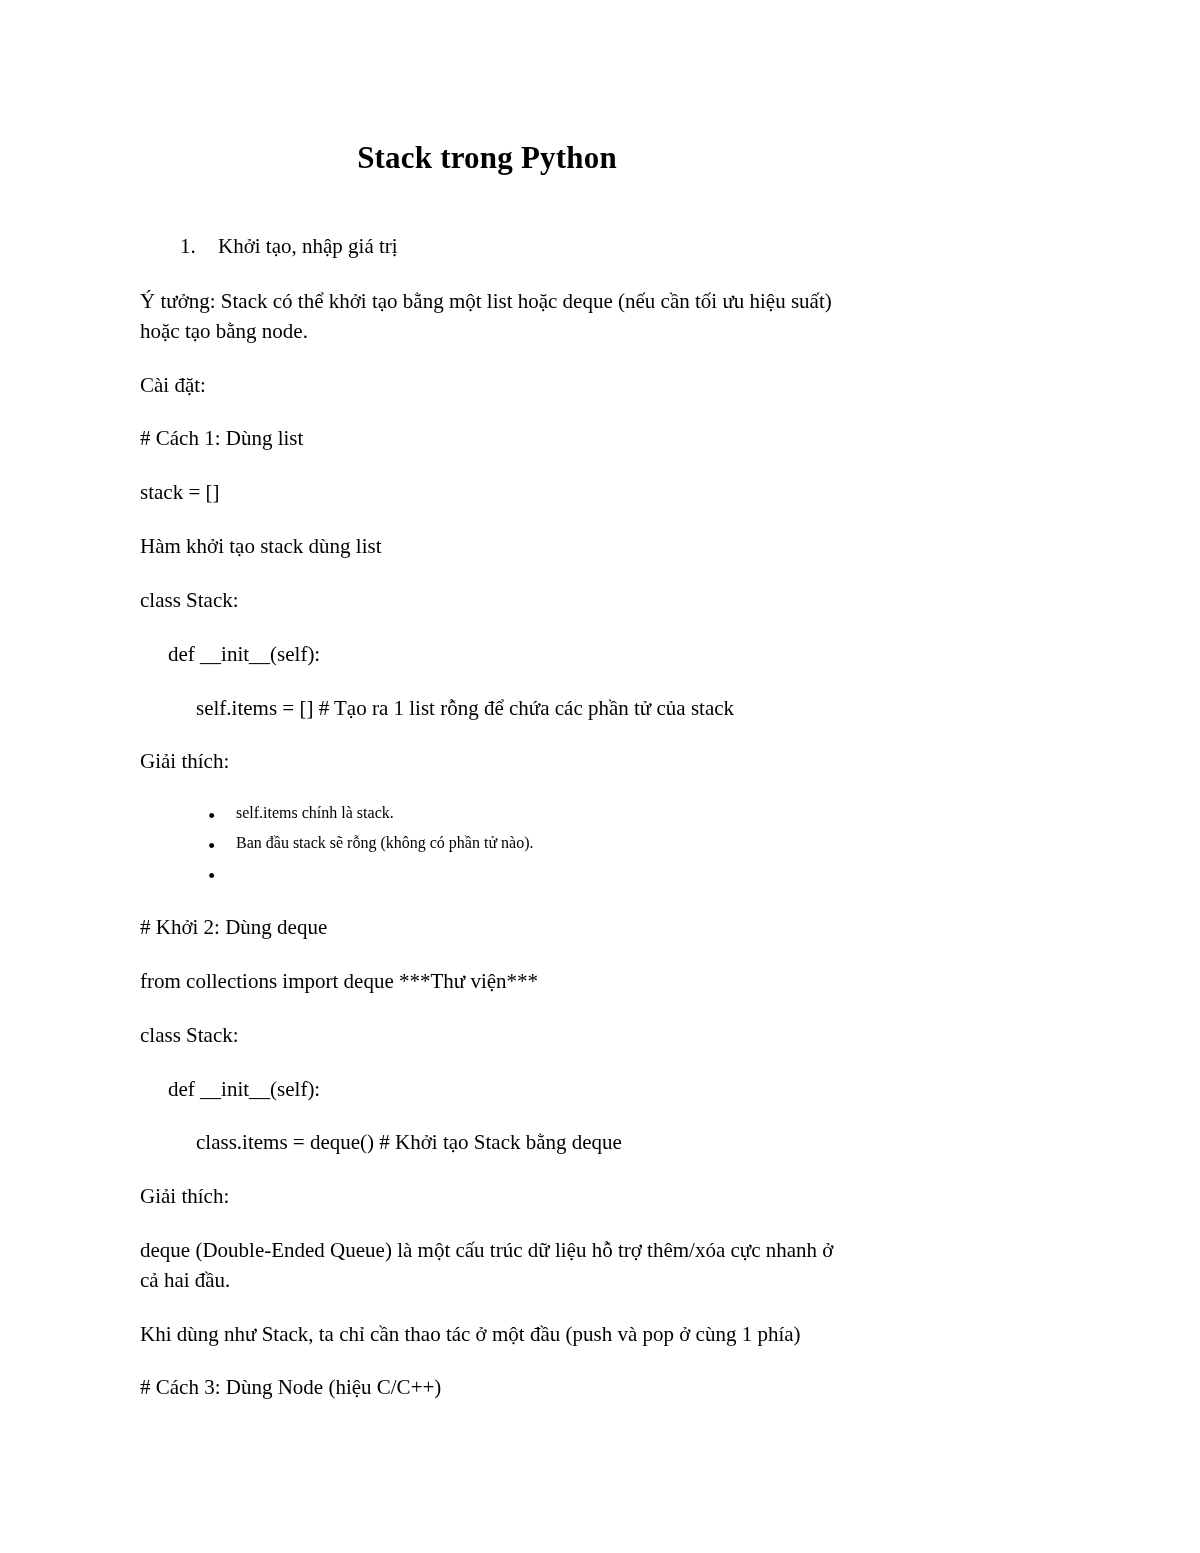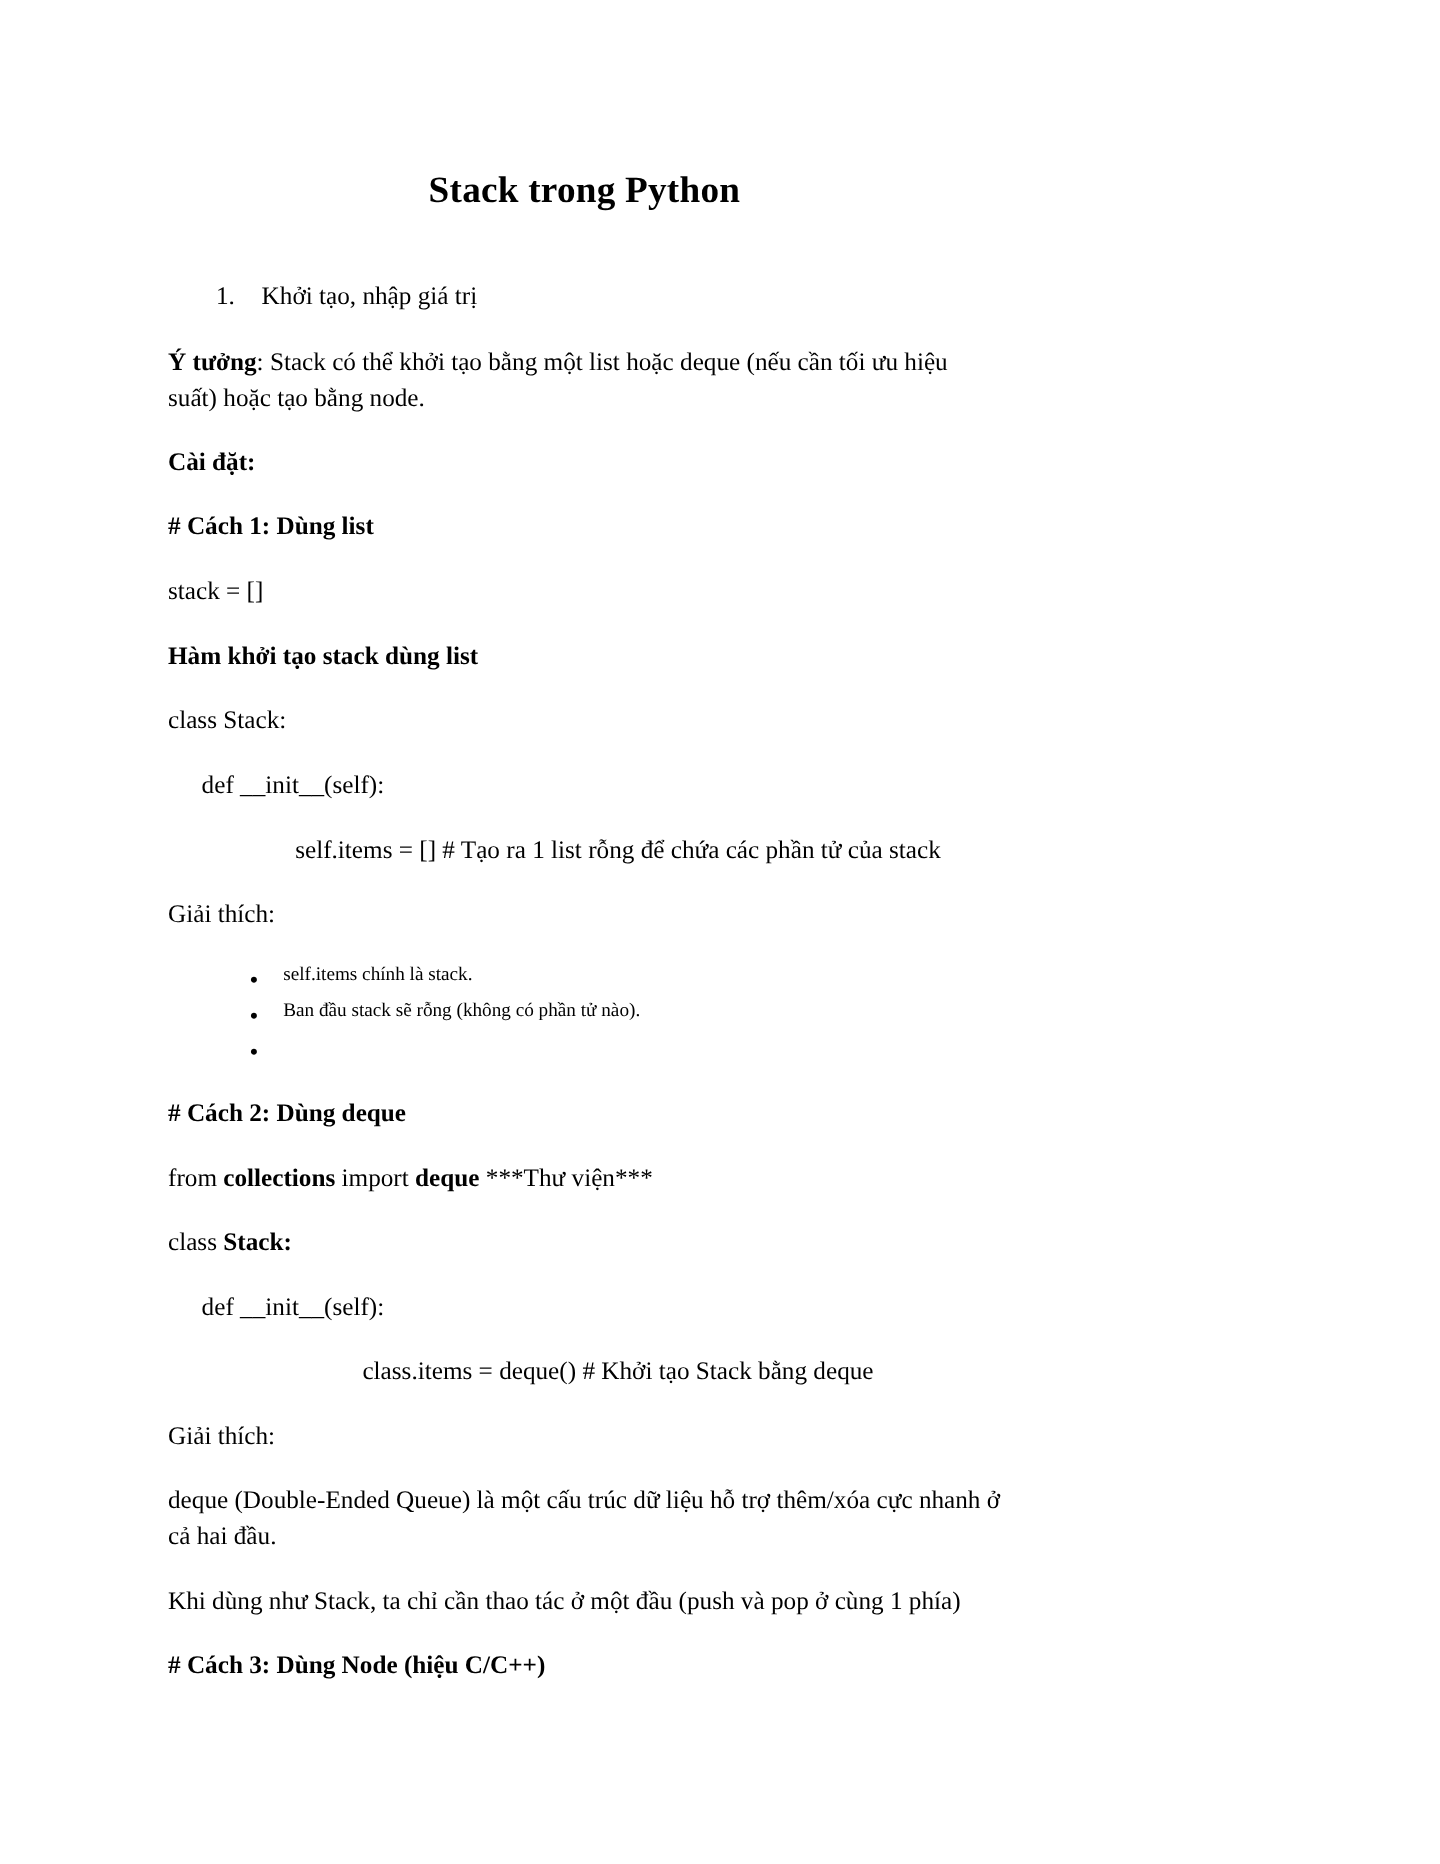--- a/index.html
+++ b/index.html
@@ -34,23 +34,23 @@
   }
   .section-heading .num {
     display: inline-block;
     width: 38px;
   }
   p.para {
     font-size: 21px;
     line-height: 1.42;
     margin: 0 0 24px 0;
   }
-  .b { font-weight: bold; }
+  .b { font-weight: normal; }
   .indent1 { padding-left: 28px; }
-  .indent2 { padding-left: 56px; text-align: center; }
+  .indent2 { padding-left: 56px; }
   ul.bullets {
     margin: 0 0 24px 0;
     padding-left: 96px;
     list-style: none;
   }
   ul.bullets li {
     font-size: 16px;
     line-height: 1.5;
     position: relative;
     margin-bottom: 2px;
@@ -94,21 +94,21 @@
   <p class="para indent2">self.items = []   # Tạo ra 1 list rỗng để chứa các phần tử của stack</p>
 
   <p class="para">Giải thích:</p>
 
   <ul class="bullets">
     <li>self.items chính là stack.</li>
     <li>Ban đầu stack sẽ rỗng (không có phần tử nào).</li>
     <li></li>
   </ul>
 
-  <p class="para b"># Cách 2: Dùng deque</p>
+  <p class="para b"># Khởi 2: Dùng deque</p>
 
 
   <p class="para">
     <span>from </span><span class="b">collections</span><span> import </span><span class="b">deque</span><span> ***Thư viện***</span>
   </p>
 
   <p class="para">
     <span>class </span><span class="b">Stack:</span>
   </p>
 

